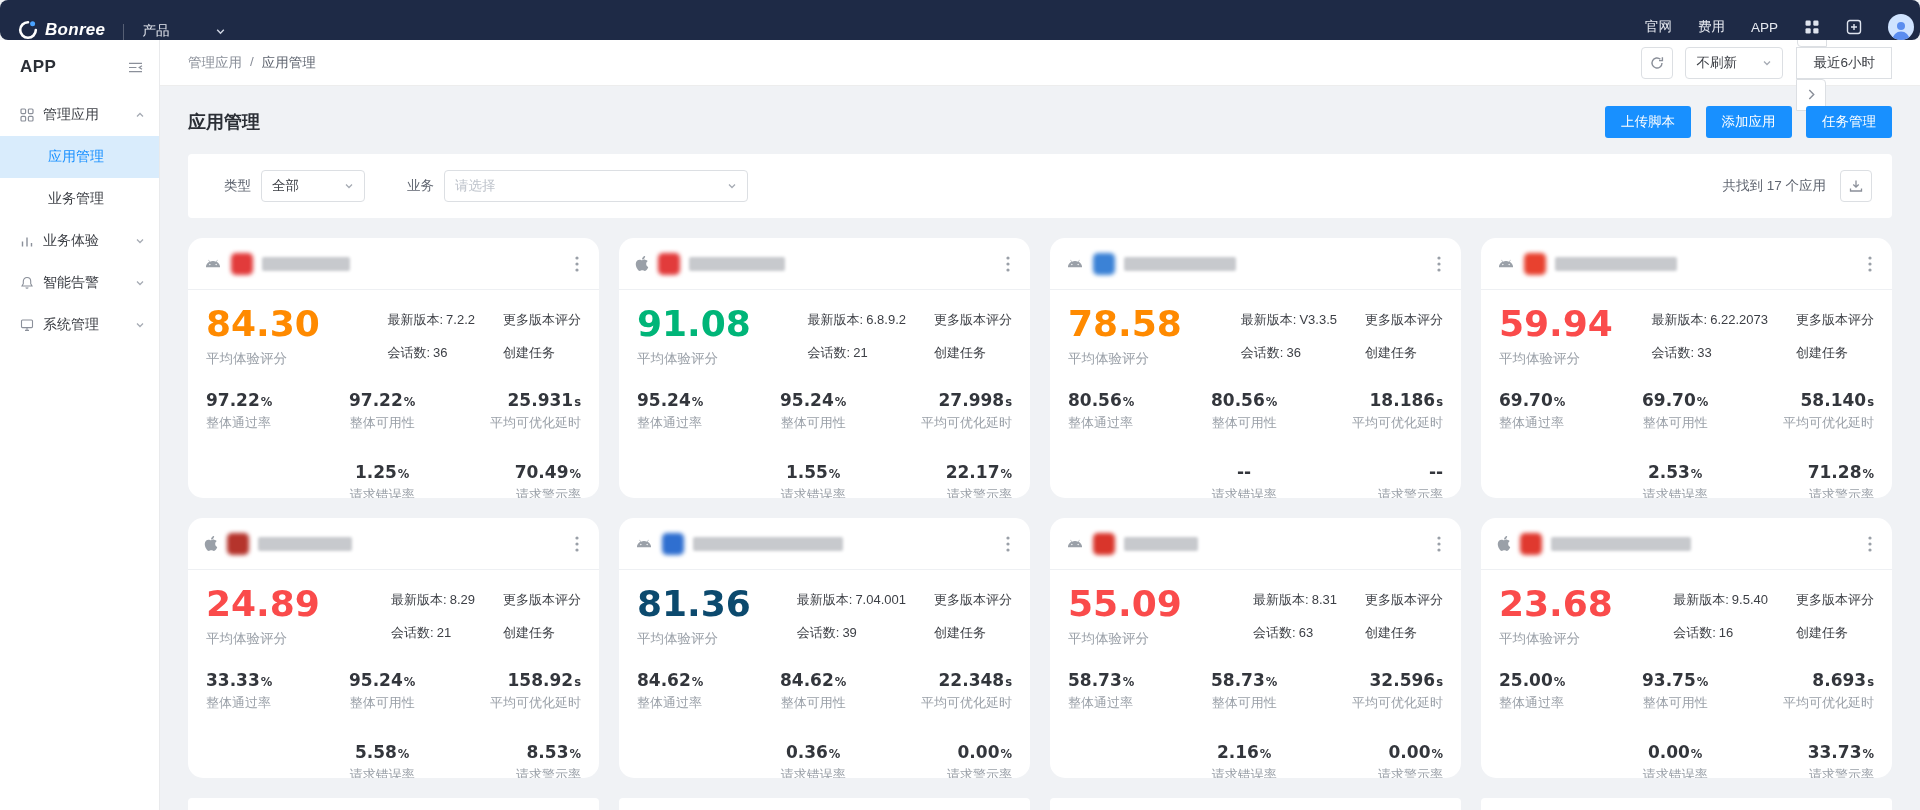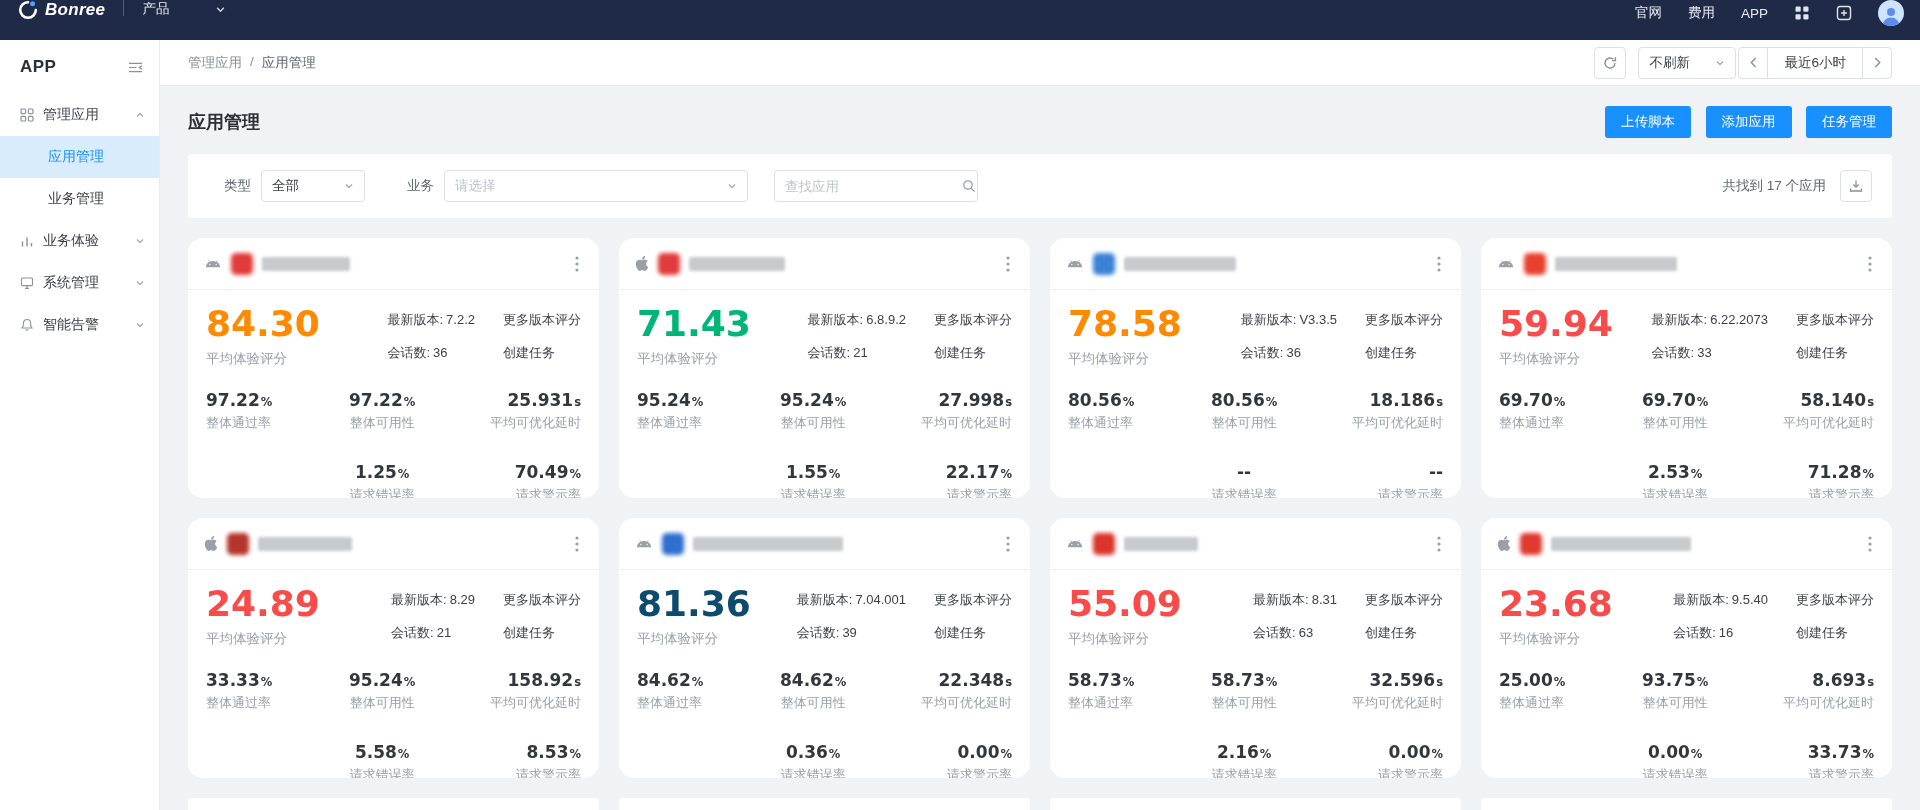--- a/index.html
+++ b/index.html
@@ -1,20 +1,20 @@
 <!DOCTYPE html>
 <html><head>
 <meta charset="utf-8">
 <style>
   * { margin:0; padding:0; box-sizing:border-box; }
   html,body { width:1920px; height:810px; overflow:hidden; }
   body { font-family:"Liberation Sans","DejaVu Sans",sans-serif; background:#f0f2f5; color:#3c3f45; }
 
   
-  .navbar { height:40px; background:#1e2a46; display:flex; align-items:flex-start; padding:0 16px 0 18px; color:#fff; }
+  .navbar { height:40px; background:#1e2a46; display:flex; align-items:flex-end; padding:0 6px 0 18px; color:#fff;border-radius:8px; }
   .brand { display:flex; align-items:center; gap:7px; font-size:17px; font-weight:bold; font-style:italic; letter-spacing:.3px; }
   .nav-divider { width:1px; height:16px; background:rgba(255,255,255,.25); margin:0 18px; }
   .product-menu { display:flex; align-items:center; gap:46px; font-size:13.5px; color:#e6e9f0; cursor:pointer; }
   .nav-right { margin-left:auto; display:flex; align-items:center; gap:26px; font-size:13.5px; color:#e6e9f0; }
   .nav-link { cursor:pointer; }
   .nav-ic { display:flex; color:#dfe4ee; cursor:pointer; }
   .avatar { width:26px; height:26px; border-radius:50%; background:#cfe3ff; display:flex; align-items:flex-end; justify-content:center; overflow:hidden; cursor:pointer; }
 
   
   .layout { display:flex; height:770px; }
@@ -30,21 +30,21 @@
   .main { flex:1; display:flex; flex-direction:column; overflow:hidden; }
 
   
   .crumbbar { height:46px; background:#fff; border-bottom:1px solid #ededed; display:flex; align-items:center; justify-content:space-between; padding:0 28px; flex-shrink:0; }
   .crumbs { font-size:13.5px; color:#8a8f99; display:flex; gap:8px; }
   .crumbs .cur { color:#5f6570; }
   .crumb-controls { display:flex; align-items:center; }
   .icon-btn { width:32px; height:32px; border:1px solid #dcdfe3; border-radius:4px; background:#fff; display:flex; align-items:center; justify-content:center; color:#8a8f99; cursor:pointer; }
   .select-box { height:32px; border:1px solid #dcdfe3; border-radius:4px; background:#fff; display:flex; align-items:center; justify-content:space-between; padding:0 10px; font-size:13.5px; color:#3c3f45; cursor:pointer; }
   .refresh-select { width:98px; margin-left:12px; }
-  .time-group { display:flex; margin-left:2px; }
+  .time-group { display:flex; margin-left:14px;flex-direction:column; }
   .tg-btn { height:32px; border:1px solid #dcdfe3; background:#fff; display:flex; align-items:center; justify-content:center; color:#8a8f99; cursor:pointer; }
   .tg-prev { width:30px; border-radius:4px 0 0 4px; }
   .tg-label { padding:0 16px; font-size:13.5px; color:#3c3f45; margin-left:-1px; }
   .tg-next { width:30px; border-radius:0 4px 4px 0; margin-left:-1px; }
 
   
   .content { padding:0 28px; height:724px; overflow:hidden; }
   .page-head { display:flex; align-items:center; justify-content:space-between; padding:20px 0 16px; }
   .page-title { font-size:18px; font-weight:bold; color:#2b2f36; }
   .btn-primary { height:32px; background:#1890ff; color:#fff; border:none; border-radius:3px; font-size:13.5px; padding:0 16px; margin-left:10px; cursor:pointer; font-family:inherit; }
@@ -195,39 +195,39 @@
       <span>业务体验</span>
       <span class="chev">
         <svg width="10" height="10" viewBox="0 0 10 10">
             <path d="M2 3.5l3 3 3-3" fill="none" stroke="currentColor" stroke-width="1.3"></path>
           </svg>
       </span>
     </div>
     <div class="menu-item">
       <span class="menu-icon">
         <svg width="14" height="14" viewBox="0 0 14 14">
-            <rect x="1.5" y="2" width="11" height="7.6" rx="1" fill="none" stroke="currentColor" stroke-width="1.1"></rect>
-            <path d="M5 12.4h4M7 9.6v2.8" stroke="currentColor" stroke-width="1.1"></path>
-          </svg>
-      </span>
-      <span>系统管理</span>
+            <path d="M7 1.5c-2.2 0-3.7 1.6-3.7 3.8v2.4L2 10h10l-1.3-2.3V5.3C10.7 3.1 9.2 1.5 7 1.5z" fill="none" stroke="currentColor" stroke-width="1.1"></path>
+            <path d="M5.8 11.5a1.3 1.3 0 0 0 2.4 0" fill="none" stroke="currentColor" stroke-width="1.1"></path>
+          </svg>
+      </span>
+      <span>智能告警</span>
       <span class="chev">
         <svg width="10" height="10" viewBox="0 0 10 10">
             <path d="M2 3.5l3 3 3-3" fill="none" stroke="currentColor" stroke-width="1.3"></path>
           </svg>
       </span>
     </div>
     <div class="menu-item">
       <span class="menu-icon">
         <svg width="14" height="14" viewBox="0 0 14 14">
-            <path d="M7 1.5c-2.2 0-3.7 1.6-3.7 3.8v2.4L2 10h10l-1.3-2.3V5.3C10.7 3.1 9.2 1.5 7 1.5z" fill="none" stroke="currentColor" stroke-width="1.1"></path>
-            <path d="M5.8 11.5a1.3 1.3 0 0 0 2.4 0" fill="none" stroke="currentColor" stroke-width="1.1"></path>
-          </svg>
-      </span>
-      <span>智能告警</span>
+            <rect x="1.5" y="2" width="11" height="7.6" rx="1" fill="none" stroke="currentColor" stroke-width="1.1"></rect>
+            <path d="M5 12.4h4M7 9.6v2.8" stroke="currentColor" stroke-width="1.1"></path>
+          </svg>
+      </span>
+      <span>系统管理</span>
       <span class="chev">
         <svg width="10" height="10" viewBox="0 0 10 10">
             <path d="M2 3.5l3 3 3-3" fill="none" stroke="currentColor" stroke-width="1.3"></path>
           </svg>
       </span>
     </div>
   </aside>
 
   <main class="main">
     <div class="crumbbar">
@@ -291,29 +291,20 @@
         </div>
         <span class="f-label">业务</span>
         <div class="select-box biz-select">
           <span class="ph">请选择</span>
           <span style="display:flex">
             <svg width="10" height="10" viewBox="0 0 10 10">
                 <path d="M2 3.5l3 3 3-3" fill="none" stroke="#a6abb4" stroke-width="1.3"></path>
               </svg>
           </span>
         </div>
-        <div class="search-box">
-          <input type="text" placeholder="查找应用" style="">
-          <span class="search-ic">
-            <svg width="14" height="14" viewBox="0 0 14 14">
-                <circle cx="6" cy="6" r="4.2" fill="none" stroke="currentColor" stroke-width="1.3"></circle>
-                <path d="M9.2 9.2L12.6 12.6" stroke="currentColor" stroke-width="1.3"></path>
-              </svg>
-          </span>
-        </div>
         <span class="result-count">共找到 17 个应用</span>
         <button class="icon-btn download-btn">
           <span style="display:flex">
             <svg width="14" height="14" viewBox="0 0 14 14">
                 <g fill="none" stroke="currentColor" stroke-width="1.3">
                   <path d="M7 1.5v6.5M4.3 5.5L7 8.2l2.7-2.7"></path>
                   <path d="M1.5 9.5V12h11V9.5"></path>
                 </g>
               </svg>
           </span>
@@ -395,21 +386,21 @@
                     <circle cx="2" cy="2" r="1.6"></circle>
                     <circle cx="2" cy="8" r="1.6"></circle>
                     <circle cx="2" cy="14" r="1.6"></circle>
                   </g>
                 </svg>
       </span>
     </div>
     <div class="card-body">
       <div class="top-row">
         <div>
-          <div class="score" style="color: rgb(0, 181, 120);">71.43</div>
+          <div class="score" style="color: rgb(0, 181, 120);">91.08</div>
           <div class="score-label">平均体验评分</div>
         </div>
         <div class="info">
           <div><span>最新版本:</span><span class="iv">6.8.9.2</span></div>
           <div class="rt">更多版本评分</div>
           <div><span>会话数:</span><span class="iv">21</span></div>
           <div class="rt">创建任务</div>
         </div>
       </div>
       <div class="metrics">

